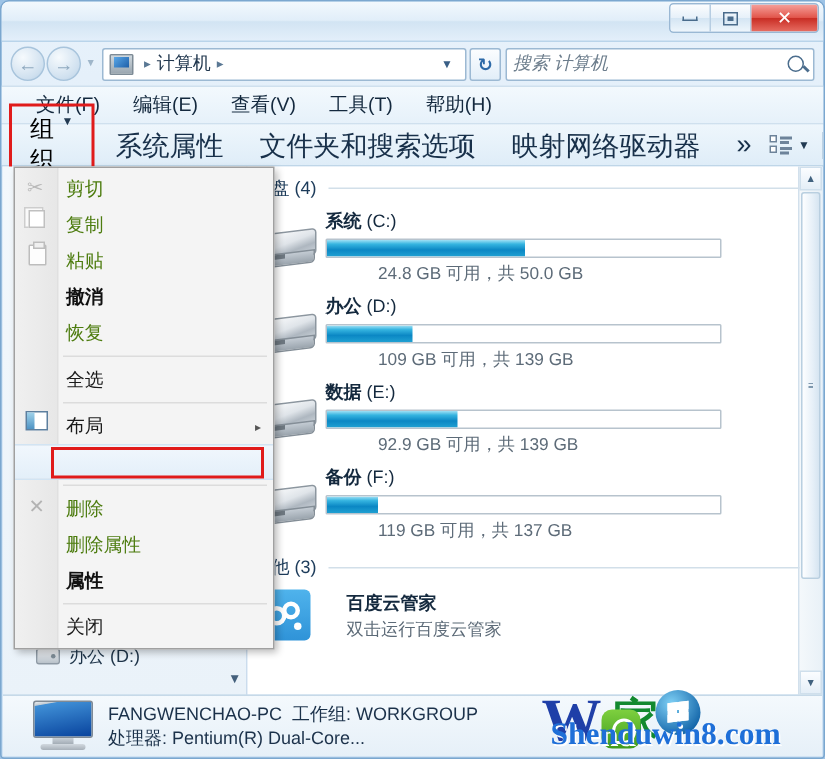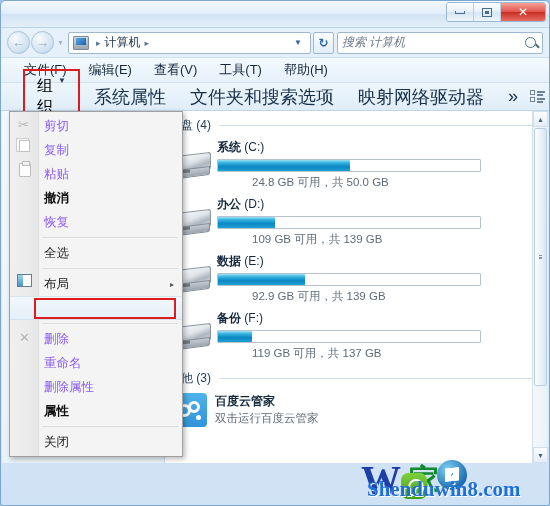--- a/index.html
+++ b/index.html
@@ -114,21 +114,21 @@
   
   #toolbar {
     position:absolute; top:82px; left:0; right:0; height:28px;
     background: linear-gradient(180deg,#eef6fc,#dfedf8);
     border-bottom:1px solid #bfd6e8;
     display:flex; align-items:center; padding-left:10px;
   }
   .tbtn { font-size:18px; color:#18304a; padding:0 12px; white-space:nowrap; }
   #organize-button {
     position:relative; display:flex; align-items:flex-start; gap:5px;
-    padding:2px 8px; margin-left:18px;
+    padding:2px 8px; margin-left:1px;
   }
   #organize-button .redbox {
     position:absolute; left:-6px; top:-5px; right:-6px; bottom:-4px;
     border:2px solid #e01b1b; pointer-events:none;
   }
   .caret-dn { font-size:8px; color:#223a52; }
   .tbsep { width:1px; height:18px; background:#bed3e4; margin:0 4px; }
   #toolbar-right { margin-left:auto; display:flex; align-items:center; padding-right:8px; gap:4px; }
   .viewicon { width:15px; height:13px; position:relative; }
   .viewicon i {
@@ -218,21 +218,21 @@
   .bar-outer {
     height:13px; background:#fff; border:1px solid #b7c3cd; border-radius:1px;
     overflow:hidden; margin-bottom:3px; max-width:264px;
   }
   .bar-fill {
     height:100%;
     background: linear-gradient(180deg,#9fe0f5 0%,#35b4e0 25%,#0b87c4 60%,#1fa0d2 100%);
   }
   .drive-sub { font-size:11.5px; color:#5d6b78;margin-left:35px; }
 
-  .other-row { display:flex; align-items:flex-start; padding:4px 0 4px 8px; gap:8px; }
+  .other-row { display:flex; align-items:center; padding:4px 0 4px 8px; gap:24px; }
   .baidu-icon {
     width:34px; height:34px; flex:none; border-radius:4px;
     background: linear-gradient(180deg,#4fb3ec,#2f93d8);
     position:relative;
   }
   .baidu-icon .p1,.baidu-icon .p2,.baidu-icon .p3 {
     position:absolute; background:#fff; border-radius:50%;
   }
   .baidu-icon .p1 { left:5px; top:11px; width:13px; height:13px; background:transparent; border:3.5px solid #fff; }
   .baidu-icon .p2 { left:15px; top:8px; width:12px; height:12px; background:transparent; border:3.5px solid #fff; }
@@ -298,21 +298,21 @@
   }
   #organize-menu .gutter {
     position:absolute; left:0; top:0; bottom:0; width:29px;
     background: linear-gradient(90deg,#f0f0f0,#e7e7e7);
     border-right:1px solid #e0e0e0;
   }
   .mi {
     position:relative; height:24px; display:flex; align-items:center;
     padding-left:34px; font-size:12.5px; color:#1a1a1a; z-index:2;
   }
-  .mi.disabled { color:#8b5cf6; }
+  .mi.disabled { color:#4d7c0f; }
   .mi.bold { font-weight:bold; color:#111; }
   .mi.hover {
     background: linear-gradient(180deg,#f1f7fd,#e3eff9);
     border-top:1px solid #d2e4f3; border-bottom:1px solid #d2e4f3;
   }
   .mi .submark { margin-left:auto; padding-right:8px; font-size:8px; color:#555; }
   .msep { height:1px; background:#dcdcdc; margin:3px 4px 3px 32px; }
   .mi .ico { position:absolute; left:7px; width:16px; height:16px; }
 
   .ico-cut::before {
@@ -591,20 +591,34 @@
       </div>
     </div>
   </div>
 
   <div id="vscroll">
     <div class="sb-arrow">▲</div>
     <div id="sb-thumb"></div>
     <div class="sb-arrow bottom">▼</div>
   </div>
 
+  <div id="statusbar">
+    <div class="monitor">
+      <span class="screen"></span>
+        <span class="stand"></span>
+        <span class="foot"></span>
+    </div>
+    <div class="status-text">
+      <div class="sl1">
+        <span>FANGWENCHAO-PC</span>
+        &nbsp;<span>工作组: WORKGROUP</span>
+      </div>
+      <div class="sl2">处理器: Pentium(R) Dual-Core...</div>
+    </div>
+  </div>
 
   <div id="organize-menu">
     <div class="gutter"></div>
 
     <div class="mi disabled">
       <span class="ico ico-cut"></span>
       <span>剪切</span>
     </div>
     <div class="mi disabled">
       <span class="ico ico-copy"></span>
@@ -637,23 +651,20 @@
 
     <div class="mi hover" id="folder-search-option">
       <span class="redbox2"></span>
     </div>
 
     <div class="msep"></div>
 
     <div class="mi disabled">
       <span class="ico ico-delete"></span>
       <span>删除</span>
-    </div>
-    <div class="mi disabled">
-      <span>重命名</span>
     </div>
     <div class="mi disabled">
       <span>删除属性</span>
     </div>
     <div class="mi bold">
       <span>属性</span>
     </div>
 
     <div class="msep"></div>
 

